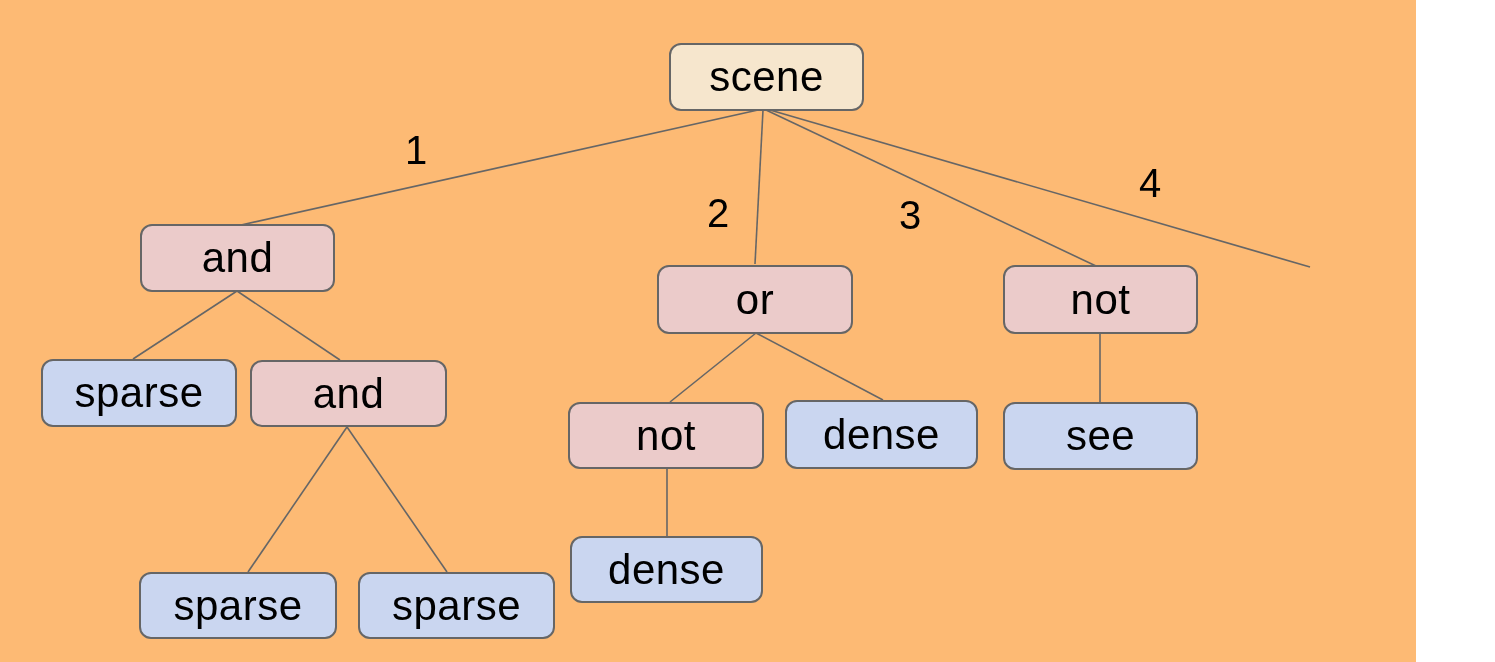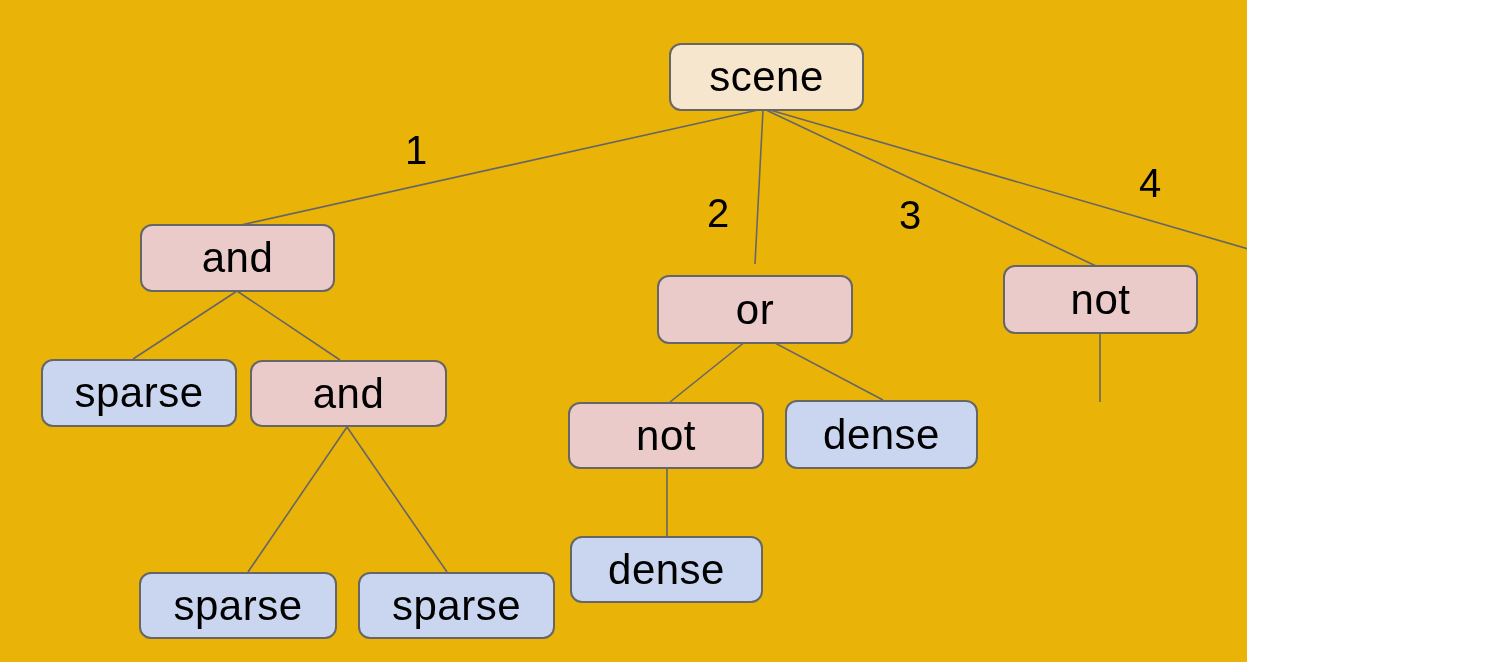--- a/index.html
+++ b/index.html
@@ -38,21 +38,21 @@
   .edge-label {
     position: absolute;
     transform: translate(-50%, -50%);
     font-size: 40px;
     color: #000;
   }
 </style>
 </head>
 <body>
 
-<div class="canvas" style="background: #eab308; width: 1247px; height: 662px; padding-left: 10px;">
+<div class="canvas" style="background: #fdba74; width: 1416px; height: 662px; padding-left: 10px;">
   <svg id="edge-layer" width="1495" height="662" viewBox="0 0 1495 662">
       <line x1="758" y1="110" x2="241" y2="225" stroke="#666666" stroke-width="1.6"></line>
       <line x1="763" y1="110" x2="755" y2="264" stroke="#666666" stroke-width="1.6"></line>
       <line x1="766" y1="110" x2="1096" y2="266" stroke="#666666" stroke-width="1.6"></line>
       <line x1="770" y1="110" x2="1310" y2="267" stroke="#666666" stroke-width="1.6"></line>
       <line x1="237" y1="291" x2="133" y2="359" stroke="#666666" stroke-width="1.6"></line>
       <line x1="237" y1="291" x2="340" y2="360" stroke="#666666" stroke-width="1.6"></line>
       <line x1="347" y1="427" x2="248" y2="572" stroke="#666666" stroke-width="1.6"></line>
       <line x1="347" y1="427" x2="447" y2="572" stroke="#666666" stroke-width="1.6"></line>
       <line x1="756" y1="333" x2="670" y2="402" stroke="#666666" stroke-width="1.6"></line>
@@ -60,37 +60,40 @@
       <line x1="667" y1="469" x2="667" y2="536" stroke="#666666" stroke-width="1.6"></line>
       <line x1="1100" y1="334" x2="1100" y2="402" stroke="#666666" stroke-width="1.6"></line>
     </svg>
   <div id="node-layer">
       <div class="node root" style="left: 669px; top: 43px; width: 195px; height: 68px; background: rgb(246, 230, 205); border: 2px solid rgb(102, 102, 102); color: rgb(0, 0, 0);">
         <span>scene</span>
       </div>
       <div class="node operator" style="left: 140px; top: 224px; width: 195px; height: 68px; background: rgb(235, 203, 202); border: 2px solid rgb(102, 102, 102); color: rgb(0, 0, 0);">
         <span>and</span>
       </div>
-      <div class="node operator" style="left: 657px; top: 275px; width: 196px; height: 69px; background: rgb(235, 203, 202); border: 2px solid rgb(102, 102, 102); color: rgb(0, 0, 0);">
+      <div class="node operator" style="left: 657px; top: 265px; width: 196px; height: 69px; background: rgb(235, 203, 202); border: 2px solid rgb(102, 102, 102); color: rgb(0, 0, 0);">
         <span>or</span>
       </div>
       <div class="node operator" style="left: 1003px; top: 265px; width: 195px; height: 69px; background: rgb(235, 203, 202); border: 2px solid rgb(102, 102, 102); color: rgb(0, 0, 0);">
         <span>not</span>
       </div>
       <div class="node leaf" style="left: 41px; top: 359px; width: 196px; height: 68px; background: rgb(202, 214, 240); border: 2px solid rgb(102, 102, 102); color: rgb(0, 0, 0);">
         <span>sparse</span>
       </div>
       <div class="node operator" style="left: 250px; top: 360px; width: 197px; height: 67px; background: rgb(235, 203, 202); border: 2px solid rgb(102, 102, 102); color: rgb(0, 0, 0);">
         <span>and</span>
       </div>
       <div class="node operator" style="left: 568px; top: 402px; width: 196px; height: 67px; background: rgb(235, 203, 202); border: 2px solid rgb(102, 102, 102); color: rgb(0, 0, 0);">
         <span>not</span>
       </div>
       <div class="node leaf" style="left: 785px; top: 400px; width: 193px; height: 69px; background: rgb(202, 214, 240); border: 2px solid rgb(102, 102, 102); color: rgb(0, 0, 0);">
         <span>dense</span>
+      </div>
+      <div class="node leaf" style="left: 1003px; top: 402px; width: 195px; height: 68px; background: rgb(202, 214, 240); border: 2px solid rgb(102, 102, 102); color: rgb(0, 0, 0);">
+        <span>see</span>
       </div>
       <div class="node leaf" style="left: 570px; top: 536px; width: 193px; height: 67px; background: rgb(202, 214, 240); border: 2px solid rgb(102, 102, 102); color: rgb(0, 0, 0);">
         <span>dense</span>
       </div>
       <div class="node leaf" style="left: 139px; top: 572px; width: 198px; height: 67px; background: rgb(202, 214, 240); border: 2px solid rgb(102, 102, 102); color: rgb(0, 0, 0);">
         <span>sparse</span>
       </div>
       <div class="node leaf" style="left: 358px; top: 572px; width: 197px; height: 67px; background: rgb(202, 214, 240); border: 2px solid rgb(102, 102, 102); color: rgb(0, 0, 0);">
         <span>sparse</span>
       </div>

